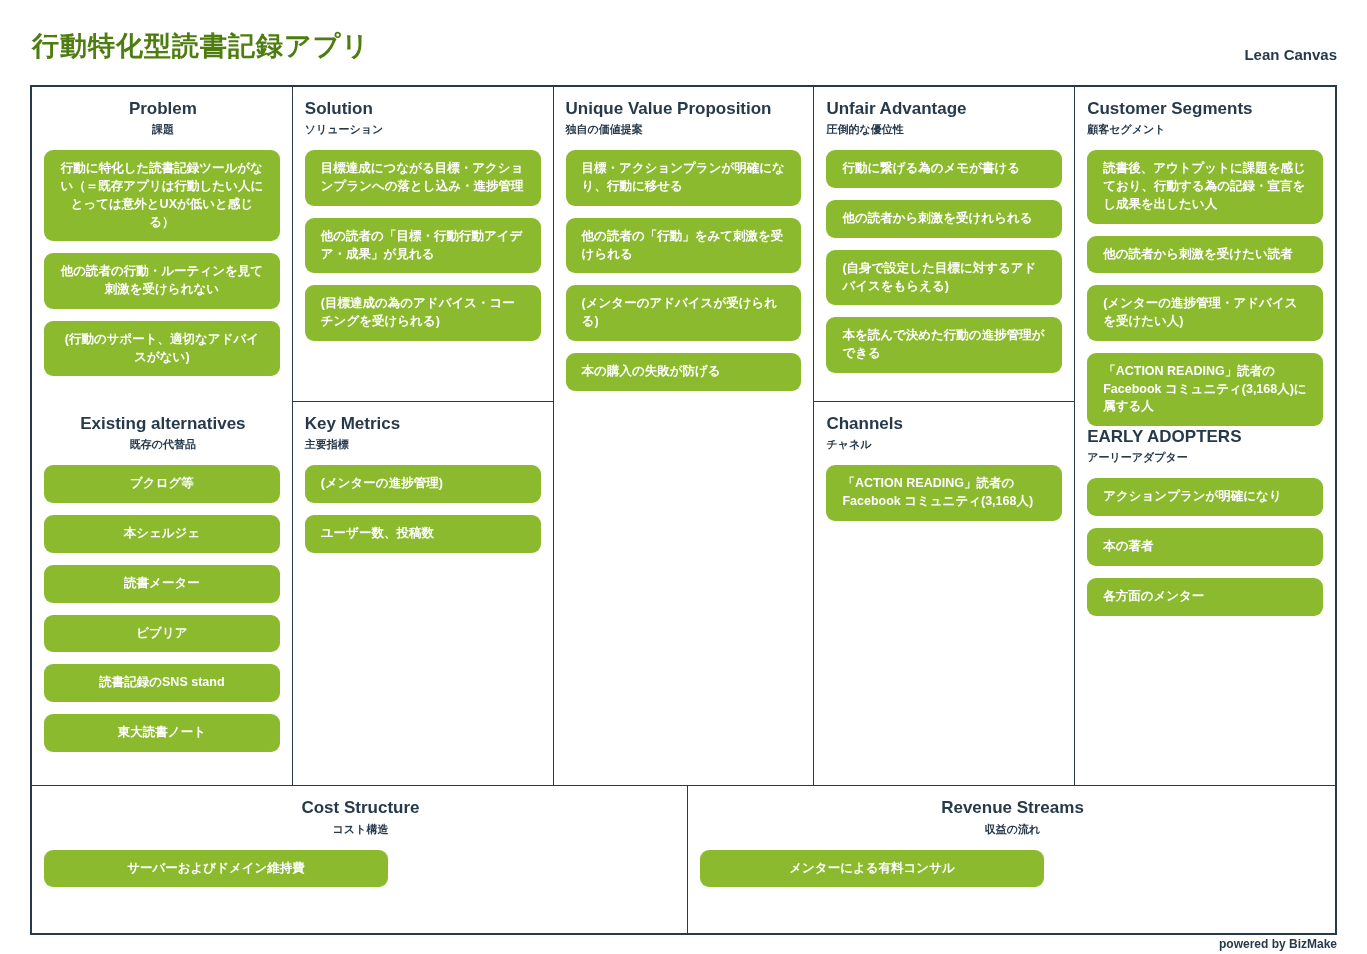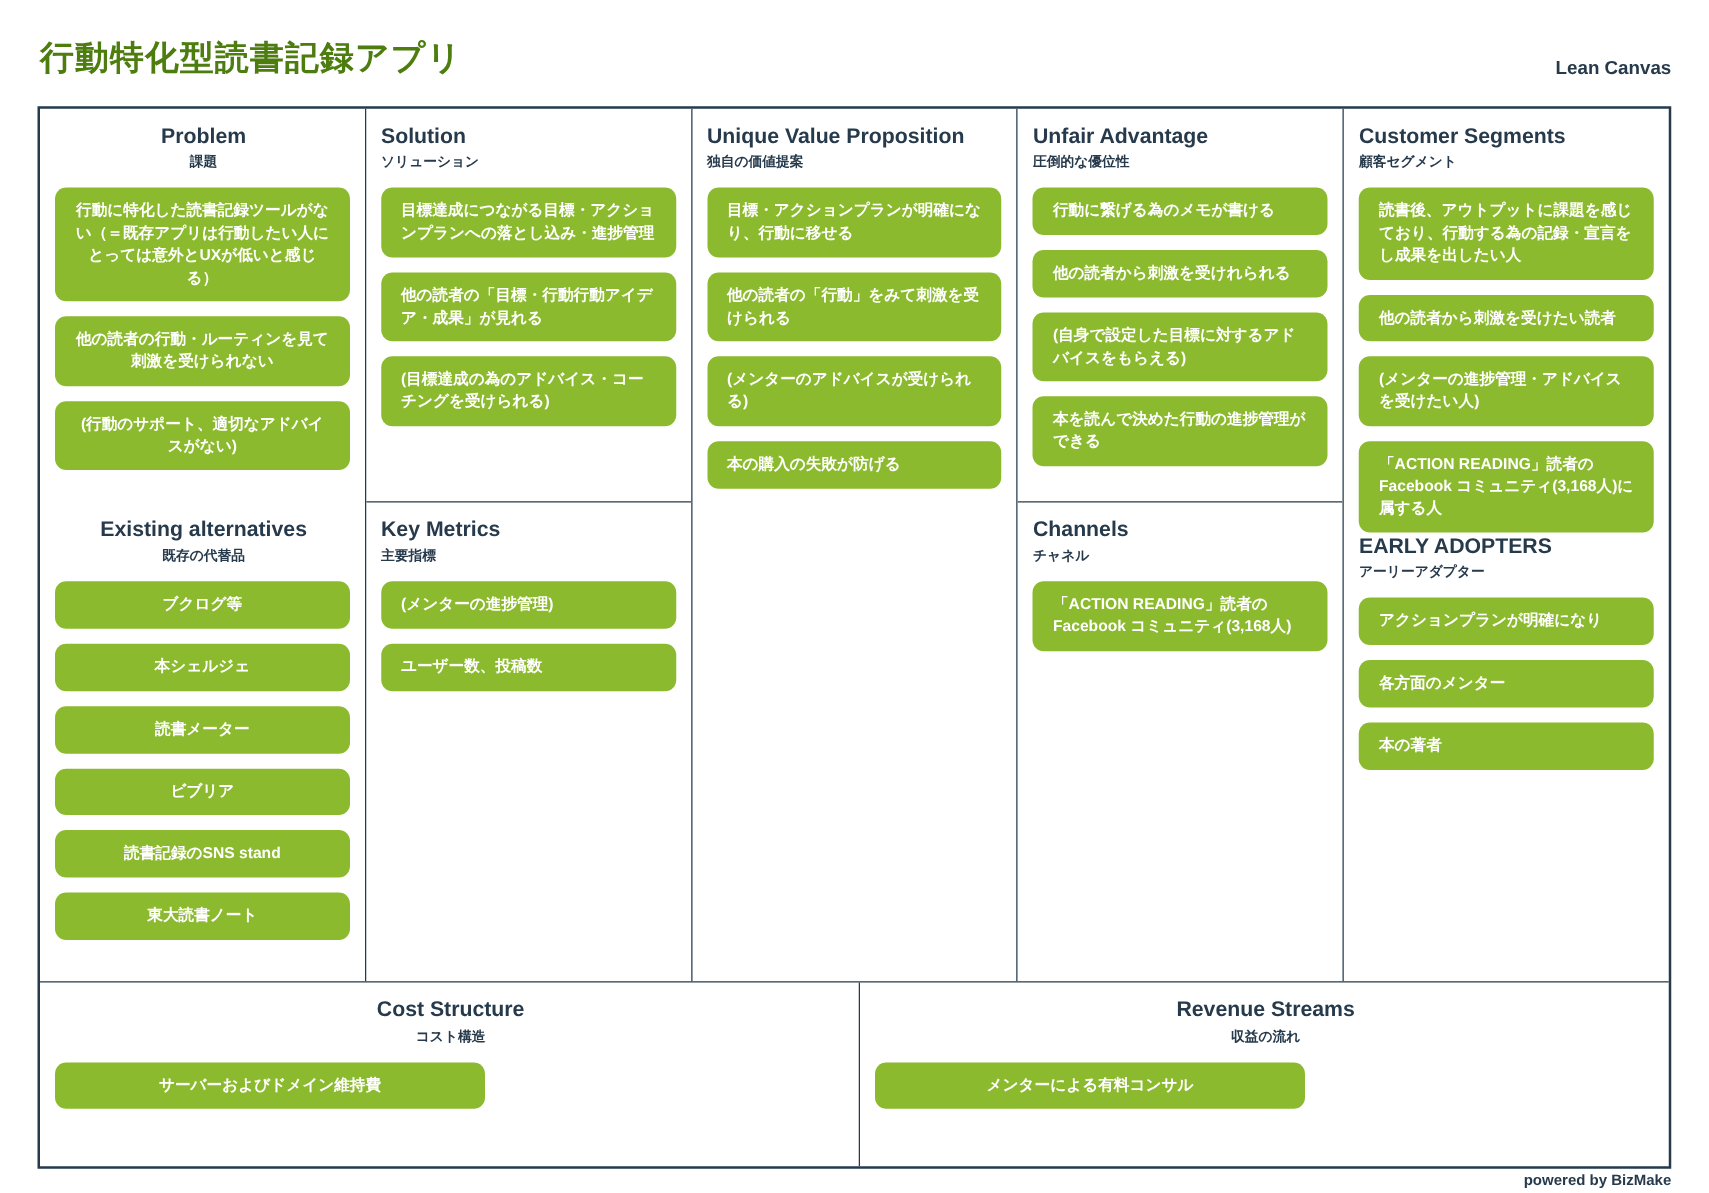--- a/index.html
+++ b/index.html
@@ -120,22 +120,22 @@
           <div class="sub">顧客セグメント</div>
           <div class="card">読書後、アウトプットに課題を感じており、行動する為の記録・宣言をし成果を出したい人</div>
           <div class="card">他の読者から刺激を受けたい読者</div>
           <div class="card">(メンターの進捗管理・アドバイスを受けたい人)</div>
           <div class="card">「ACTION READING」読者の Facebook コミュニティ(3,168人)に属する人</div>
         </div>
         <div class="abs-block" style="top:328px;">
           <h2>EARLY ADOPTERS</h2>
           <div class="sub">アーリーアダプター</div>
           <div class="card">アクションプランが明確になり</div>
+          <div class="card">本の著者</div>
           <div class="card">各方面のメンター</div>
-          <div class="card">本の著者</div>
         </div>
       </div>
 
     </div>
 
     <div class="bottom-row">
       <div class="bottom-cell left">
         <h2>Cost Structure</h2>
         <div class="sub">コスト構造</div>
         <div class="card wide">サーバーおよびドメイン維持費</div>

